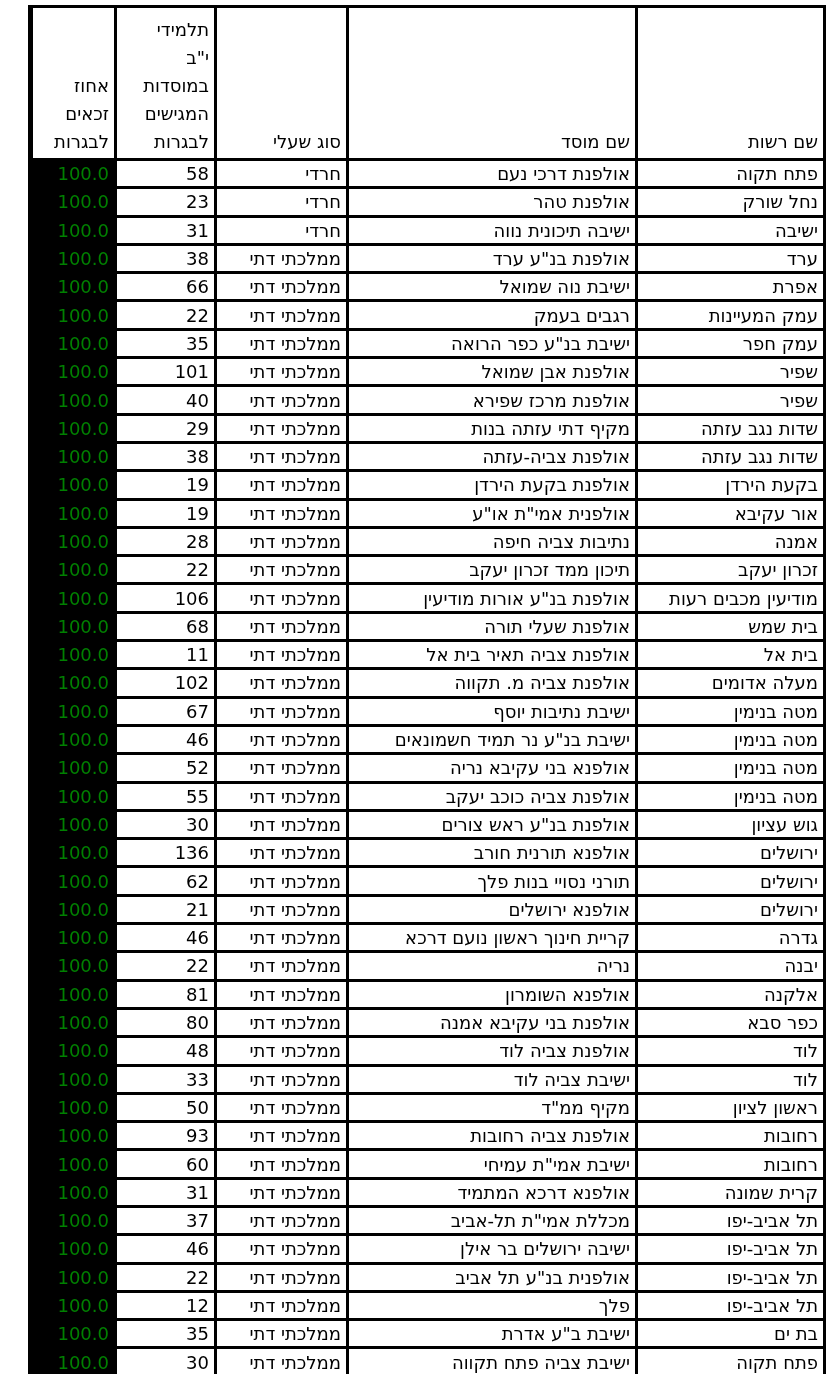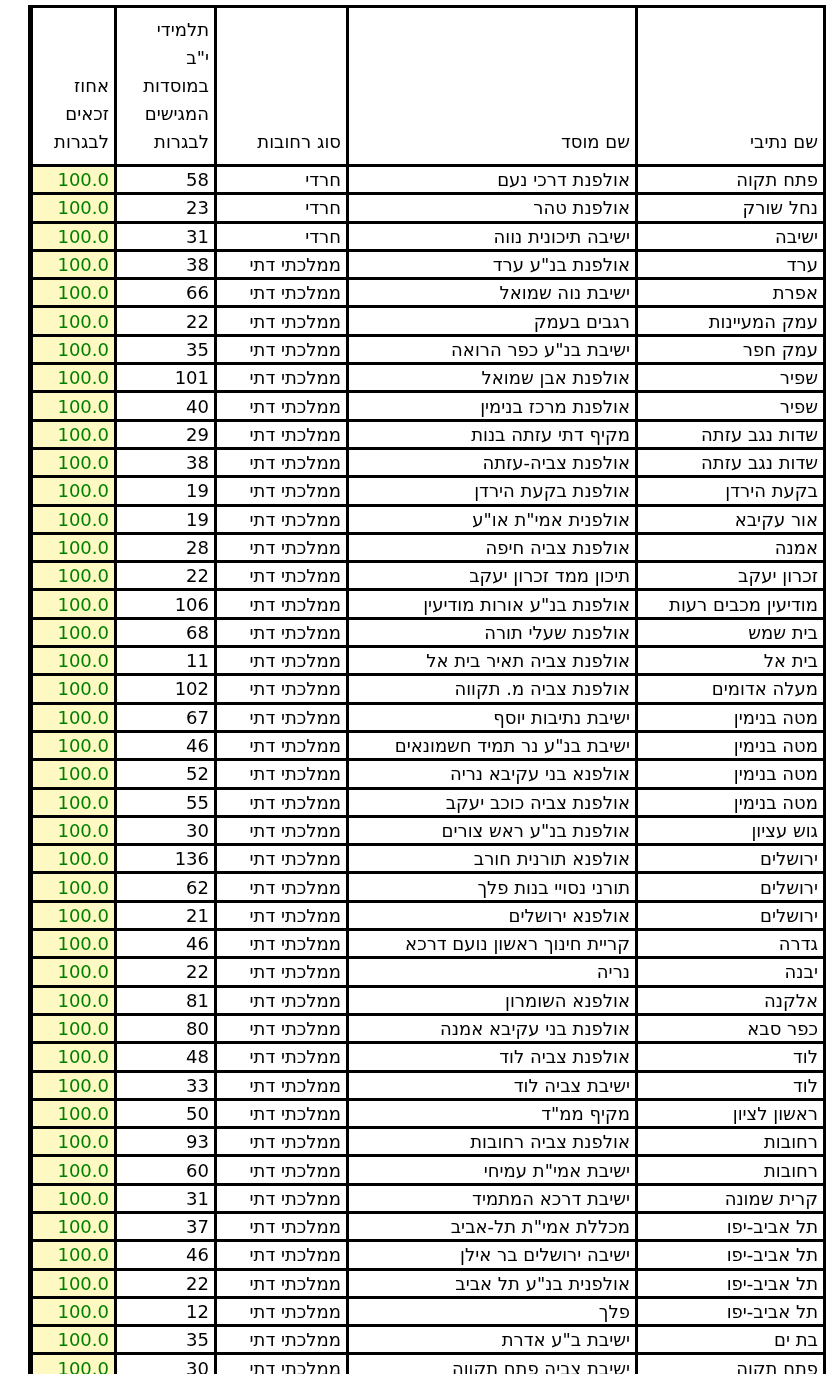--- a/index.html
+++ b/index.html
@@ -41,49 +41,49 @@
     padding: 0 5px;
     overflow: hidden;
     white-space: nowrap;
     background: #ffffff;
   }
   thead th {
     height: 148px;
     vertical-align: bottom;
     white-space: pre-line;
     line-height: 28px;
-    padding-bottom: 8px;
+    padding-bottom: 2px;
   }
   tbody td {
     height: 25.3px;
     vertical-align: middle;
     line-height: 25px;
   }
   td.good {
-    background: #fef9c3;
+    background: #000000;
     color: #008000;
   }
 </style>
 </head>
 <body>
 
 <div id="sheet">
   <table>
     <colgroup>
       <col class="c-authority">
       <col class="c-institution">
       <col class="c-supervision">
       <col class="c-students">
       <col class="c-percent">
     </colgroup>
     <thead>
       <tr>
-        <th>שם נתיבי</th>
+        <th>שם רשות</th>
         <th>שם מוסד</th>
-        <th>סוג רחובות</th>
+        <th>סוג שעלי</th>
         <th>תלמידי
 י"ב
 במוסדות
 המגישים
 לבגרות</th>
         <th>אחוז
 זכאים
 לבגרות</th>
       </tr>
     </thead>
@@ -147,21 +147,21 @@
   <tr>
     <td>שפיר</td>
     <td>אולפנת אבן שמואל</td>
     <td>ממלכתי דתי</td>
     <td>101</td>
     <td class="good">100.0</td>
   </tr>
 
   <tr>
     <td>שפיר</td>
-    <td>אולפנת מרכז בנימין</td>
+    <td>אולפנת מרכז שפירא</td>
     <td>ממלכתי דתי</td>
     <td>40</td>
     <td class="good">100.0</td>
   </tr>
 
   <tr>
     <td>שדות נגב עזתה</td>
     <td>מקיף דתי עזתה בנות</td>
     <td>ממלכתי דתי</td>
     <td>29</td>
@@ -187,21 +187,21 @@
   <tr>
     <td>אור עקיבא</td>
     <td>אולפנית אמי"ת או"ע</td>
     <td>ממלכתי דתי</td>
     <td>19</td>
     <td class="good">100.0</td>
   </tr>
 
   <tr>
     <td>אמנה</td>
-    <td>אולפנת צביה חיפה</td>
+    <td>נתיבות צביה חיפה</td>
     <td>ממלכתי דתי</td>
     <td>28</td>
     <td class="good">100.0</td>
   </tr>
 
   <tr>
     <td>זכרון יעקב</td>
     <td>תיכון ממד זכרון יעקב</td>
     <td>ממלכתי דתי</td>
     <td>22</td>
@@ -371,21 +371,21 @@
   <tr>
     <td>רחובות</td>
     <td>ישיבת אמי"ת עמיחי</td>
     <td>ממלכתי דתי</td>
     <td>60</td>
     <td class="good">100.0</td>
   </tr>
 
   <tr>
     <td>קרית שמונה</td>
-    <td>ישיבת דרכא המתמיד</td>
+    <td>אולפנא דרכא המתמיד</td>
     <td>ממלכתי דתי</td>
     <td>31</td>
     <td class="good">100.0</td>
   </tr>
 
   <tr>
     <td>תל אביב-יפו</td>
     <td>מכללת אמי"ת תל-אביב</td>
     <td>ממלכתי דתי</td>
     <td>37</td>

